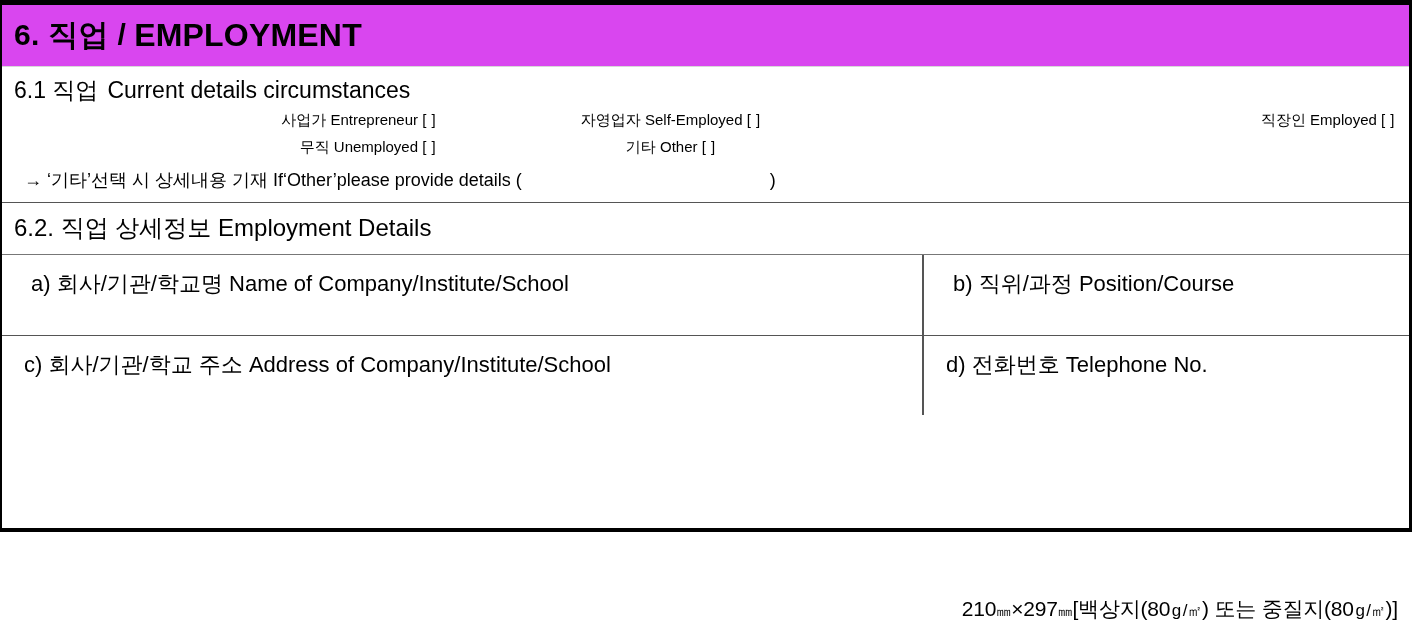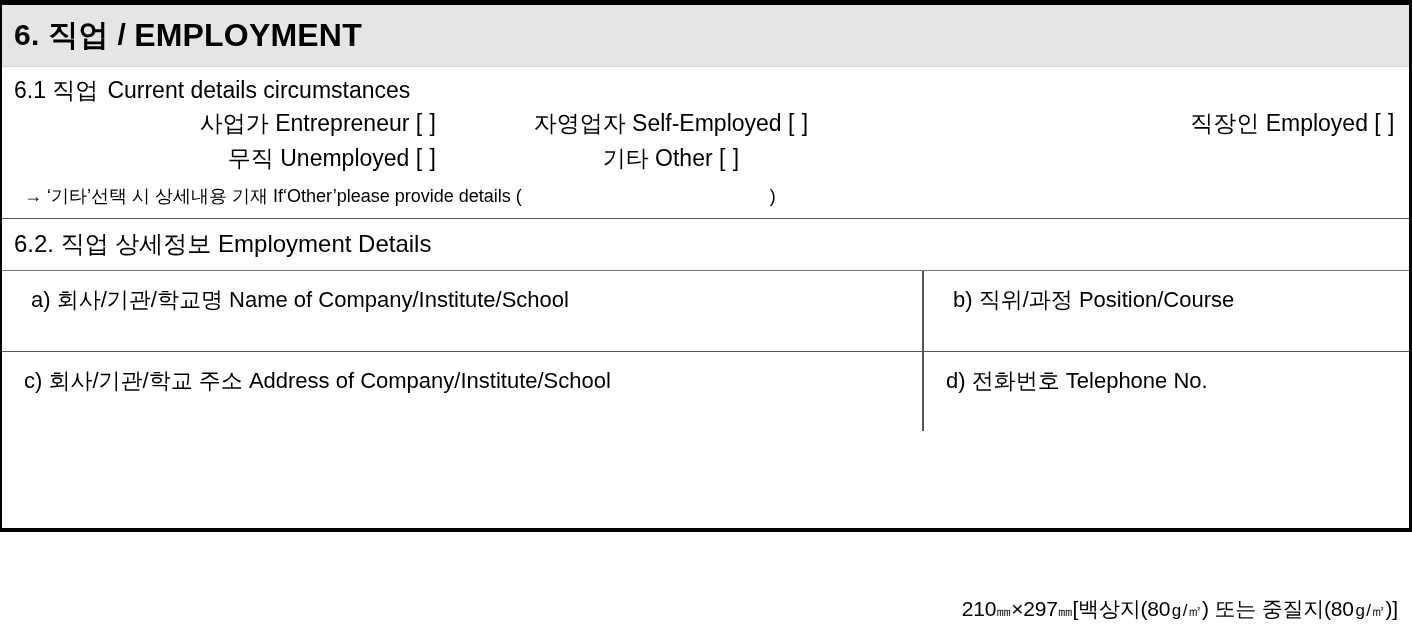--- a/index.html
+++ b/index.html
@@ -32,21 +32,21 @@
     box-sizing: border-box;
     border-top: 5px solid #000;
     border-left: 2px solid #000;
     border-right: 3px solid #000;
     border-bottom: 4px solid #000;
   }
 
   
   .section-head {
     height: 62px;
-    background: #e5e5e5;
+    background: #d946ef;
     box-sizing: border-box;
     border-bottom: 1px solid #d8d8d8;
     display: flex;
     align-items: center;
     padding-left: 12px;
   }
   .section-head .num-ko {
     font-family: "Liberation Sans", "DejaVu Sans", sans-serif;
     font-weight: bold;
     font-size: 30px;
@@ -71,21 +71,21 @@
     padding: 8px 0 6px 12px;
     white-space: nowrap;
   }
   .sub-title .sp { display: inline-block; width: 9px; }
 
   .opt-grid {
     width: 100%;
     border-collapse: collapse;
   }
   .opt-grid td {
-    font-size: 23px;
+    font-size: 15px;
     padding: 0 0 12px 0;
     white-space: nowrap;
     vertical-align: top;
     line-height: 1.0;
   }
   .col-a { width: 440px; text-align: right; }
   .col-b { width: 475px; text-align: center; }
   .col-c { width: 497px; text-align: right; padding-right: 14px !important; }
 
   .brk { letter-spacing: 0.5px; }

